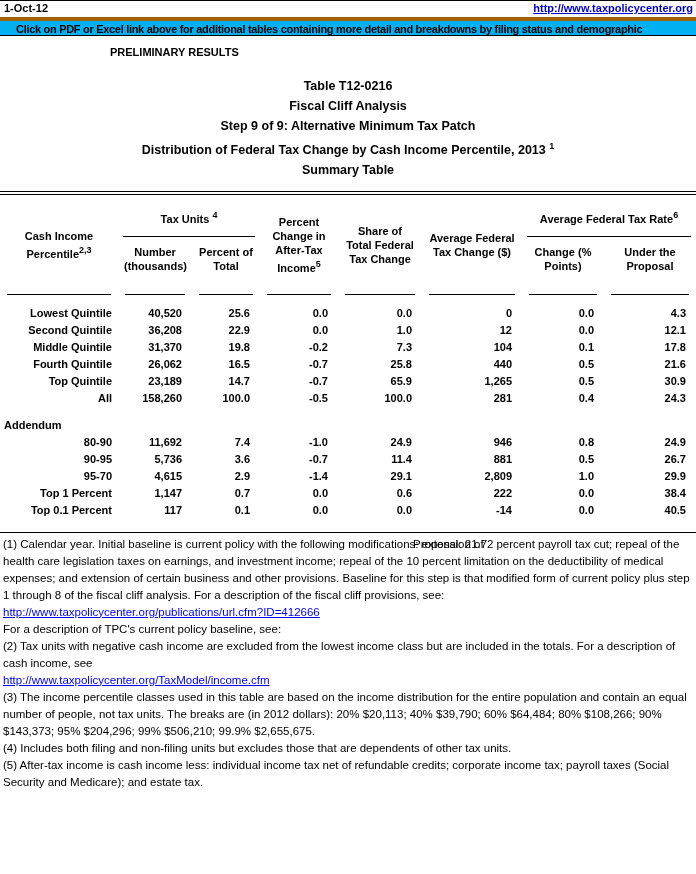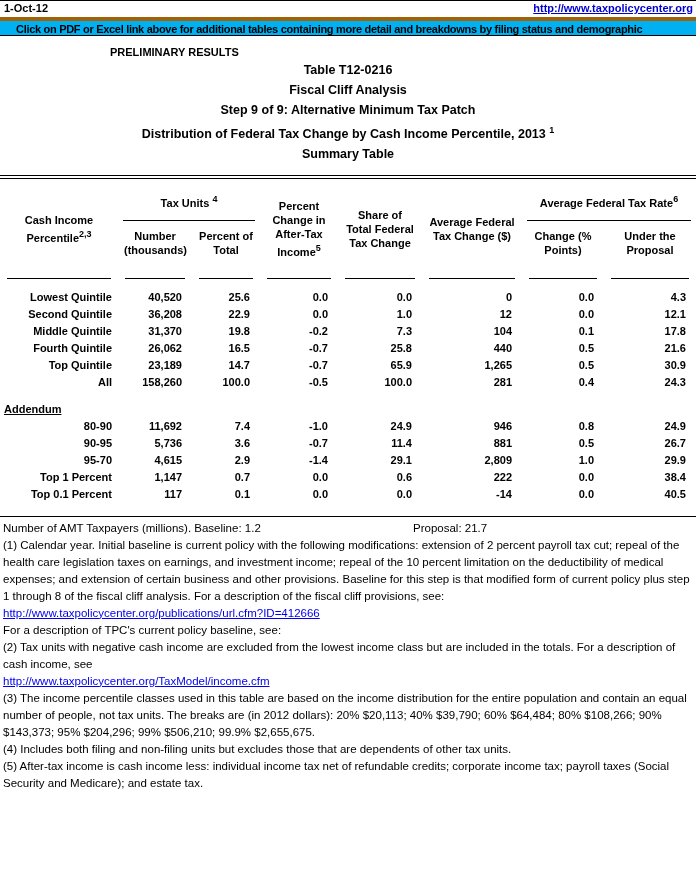--- a/index.html
+++ b/index.html
@@ -19,42 +19,42 @@
     position:absolute; right:3px; top:1px;
     color:var(--link-dark,#0000CC); text-decoration:underline; font-weight:bold;
   }
   .banner {
     height:19px; line-height:17px;
     background:var(--banner-bg,#00B0F0);
     border-top:4px solid #a16207; border-bottom:1px solid #000;
     font-size:11px; font-weight:bold; letter-spacing:-0.3px;
     padding-left:16px; white-space:nowrap; overflow:hidden;
   }
-  .titles { margin-top:24px; text-align:center; }
+  .titles { margin-top:40px; text-align:center; }
   .titles .t { font-size:12.5px; font-weight:bold; line-height:20px; }
   .titles sup, sup { font-size:9px; font-weight:bold; }
   table {
     width:696px; margin-top:11px; border-collapse:collapse;
     border-top:4px double #000; border-bottom:1px solid #000;
     font-size:11px; font-weight:bold; table-layout:fixed;
   }
   th { font-weight:bold; vertical-align:middle; text-align:center; line-height:14px; padding:2px 6px; }
   th.group { padding-top:4px; height:44px; }
   th.seg {
     background:linear-gradient(#000,#000) no-repeat bottom center;
     background-size:calc(100% - 14px) 1px;
   }
   th.groupseg {
     background:linear-gradient(#000,#000) no-repeat bottom center;
     background-size:calc(100% - 10px) 1px;
   }
   th.row2 { height:58px; padding-bottom:17px; }
   td { line-height:17px; text-align:right; padding-right:10px; white-space:nowrap; }
   td:first-child { padding-right:6px; }
-  tr.addendum-label td { text-align:left; padding-left:4px;text-decoration:underline; }
+  tr.addendum-label td { text-align:left; padding-left:4px; }
   tr.spacer td { line-height:10px; height:10px; }
   tr.spacer2 td { line-height:13px; height:13px; }
   .footer { padding:3px 3px 0 3px; font-size:11.5px; }
   .footer .fline { line-height:17px; }
   .footer a { color:var(--link-color,#0000EE); text-decoration:underline; }
   .footer .amt-line { position:relative; line-height:17px; }
   .footer .amt-line .proposal { position:absolute; left:410px; top:0; }
 </style>
 </head>
 <body>
@@ -229,21 +229,21 @@
         <td>0.0</td>
         <td>40.5</td>
       </tr>
       <tr class="spacer2">
         <td colspan="8"></td>
       </tr>
     </tbody>
 </table>
 
 <div class="footer" id="footer">
-    <div class="amt-line"><span>Number of AMT Taxpayers (millions). Baseline: 1.2</span><span class="proposal">Proposal: 21.7</span></div>
+    <div class="amt-line"><span class="proposal">Proposal: 21.7</span></div>
     <div class="fline">(1) Calendar year. Initial baseline is current policy with the following modifications: extension of 2 percent payroll tax cut; repeal of the health care legislation taxes on earnings, and investment income; repeal of the 10 percent limitation on the deductibility of medical expenses; and extension of certain business and other provisions. Baseline for this step is that modified form of current policy plus step 1  through 8 of the fiscal cliff analysis. For a description of the fiscal cliff provisions, see:</div>
     <div class="fline"><a href="#">http://www.taxpolicycenter.org/publications/url.cfm?ID=412666</a></div>
     <div class="fline">For a description of TPC's current policy baseline, see:</div>
     <div class="fline">(2) Tax units with negative cash income are excluded from the lowest income class but are included in the totals. For a description of cash income, see</div>
     <div class="fline"><a href="#">http://www.taxpolicycenter.org/TaxModel/income.cfm</a></div>
     <div class="fline">(3) The income percentile classes used in this table are based on the income distribution for the entire population and contain an equal number of people, not tax units. The breaks are (in 2012 dollars): 20% $20,113; 40% $39,790; 60% $64,484; 80% $108,266; 90% $143,373; 95% $204,296; 99% $506,210; 99.9% $2,655,675.</div>
     <div class="fline">(4) Includes both filing and non-filing units but excludes those that are dependents of other tax units.</div>
     <div class="fline">(5) After-tax income is cash income less: individual income tax net of refundable credits; corporate income tax; payroll taxes (Social Security and Medicare); and estate tax.</div>
   </div>
 

